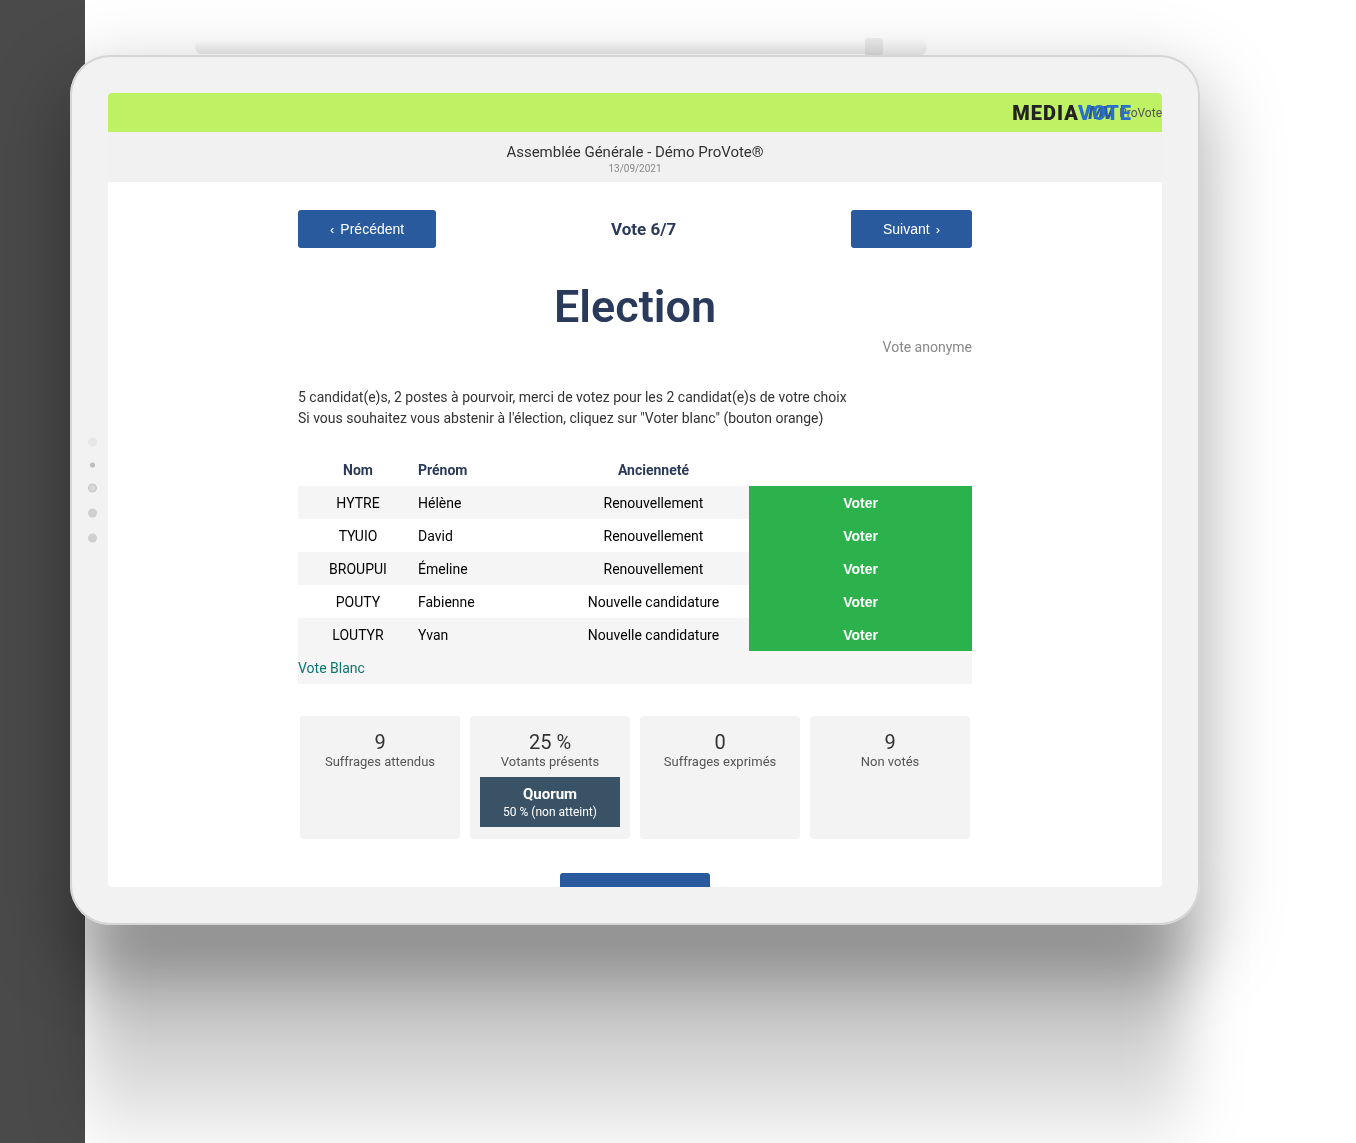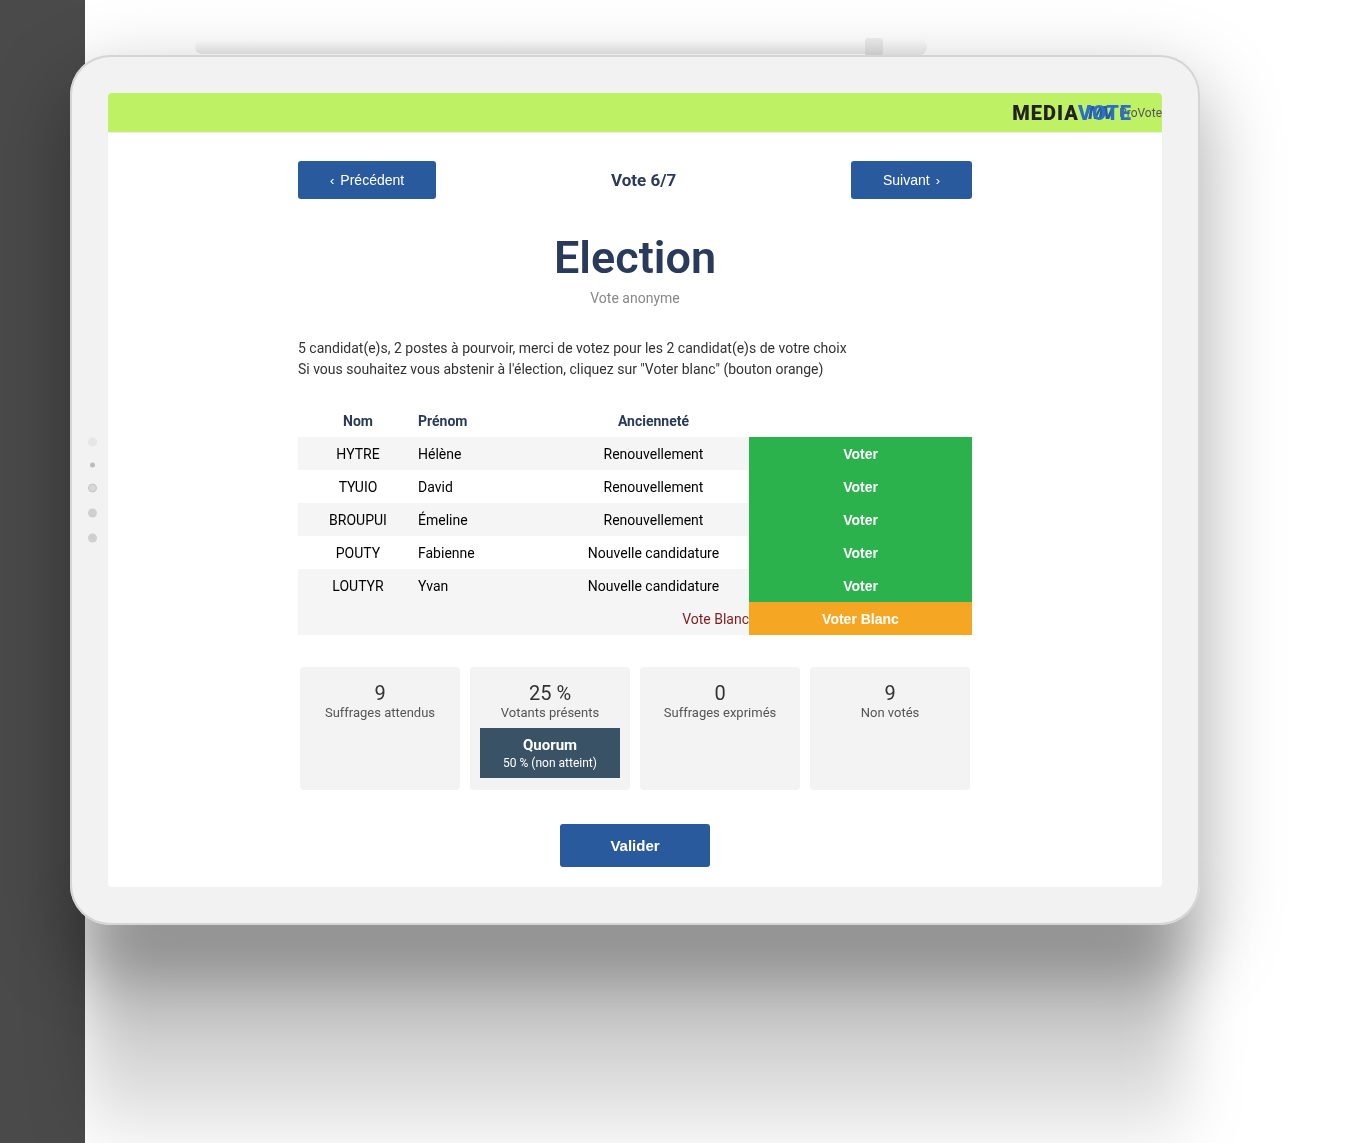--- a/index.html
+++ b/index.html
@@ -140,36 +140,36 @@
   font-size: 14px;
   border-radius: 3px;
   cursor: pointer;
   display: inline-flex;
   align-items: center;
   gap: 6px;
 }
 .btn .chev { font-size:13px; }
 .vote-count { font-size:17px; font-weight:700; color:#2a3a5a; }
 .main-title { text-align:center; font-size:45px; font-weight:600; color:#2a3a5a; margin-bottom:6px; }
-.sub-title { text-align:center; font-size:14px; color:#888; margin-bottom:32px; }
+.sub-title { text-align:right; font-size:14px; color:#888; margin-bottom:32px; }
 .instructions { font-size:14px; color:#333; line-height:1.5; margin-bottom:24px; }
 .table { width:100%; }
 .row { display:flex; align-items:center; height:33px; font-size:14px; }
 .row.header { font-weight:700; color:#2a3a5a; }
 .row.odd { background:#f5f5f5; }
 .col-nom { width:120px; text-align:center; }
 .col-prenom { width:140px; text-align:left; }
 .col-anc { flex:1; text-align:center; }
 .col-btn { width:223px; }
 .vote-btn {
   width:100%; height:33px; border:none; color:#fff; font-weight:700;
   font-size:14px; cursor:pointer; background:#2bb24c;
 }
 .vote-blank { background:#f5a623; }
-.blank-row .col-merge { flex:1; text-align:right; color:#7f1d1d; }
+.blank-row .col-merge { flex:1; text-align:left; color:#0f766e; }
 .stats {
   display:flex; gap:10px; margin-top:32px; justify-content:center;
 }
 .stat-card {
   background:#f3f3f3; border-radius:4px; padding:14px 10px 12px;
   text-align:center; width:160px;
 }
 .stat-num { font-size:20px; color:#333; }
 .stat-label { font-size:13px; color:#555; }
 .quorum-box {
@@ -209,20 +209,24 @@
     <div class="topbar">
       <div class="topbar-center">
         <span class="mv-logo-small">MV</span>
         <span class="provote-label">ProVote</span>
       </div>
       <div class="brand-logo">
         <span class="dark">MEDIA</span><span class="blue">VOTE</span>
       </div>
     </div>
 
+    <div class="subheader">
+      <div class="assembly-title">Assemblée Générale - Démo ProVote®</div>
+      <div class="assembly-date">13/09/2021</div>
+    </div>
 
     <div class="content">
       <div class="navrow">
         <button class="btn">
           <span class="chev">‹</span>
           <span>Précédent</span>
         </button>
         <div class="vote-count">Vote 6/7</div>
         <button class="btn">
           <span>Suivant</span>
@@ -272,23 +276,20 @@
             </div>
             <div class="row odd">
               <div class="col-nom">LOUTYR</div>
               <div class="col-prenom">Yvan</div>
               <div class="col-anc">Nouvelle candidature</div>
               <div class="col-btn"><button class="vote-btn">Voter</button></div>
             </div>
           </div>
         <div class="row odd blank-row">
           <div class="col-merge">Vote Blanc</div>
-          <div class="col-btn">
-            <button class="vote-btn vote-blank">Voter Blanc</button>
-          </div>
         </div>
       </div>
 
       <div class="stats">
         <div class="stat-card">
           <div class="stat-num">9</div>
           <div class="stat-label">Suffrages attendus</div>
         </div>
         <div class="stat-card">
           <div class="stat-num">25 %</div>

